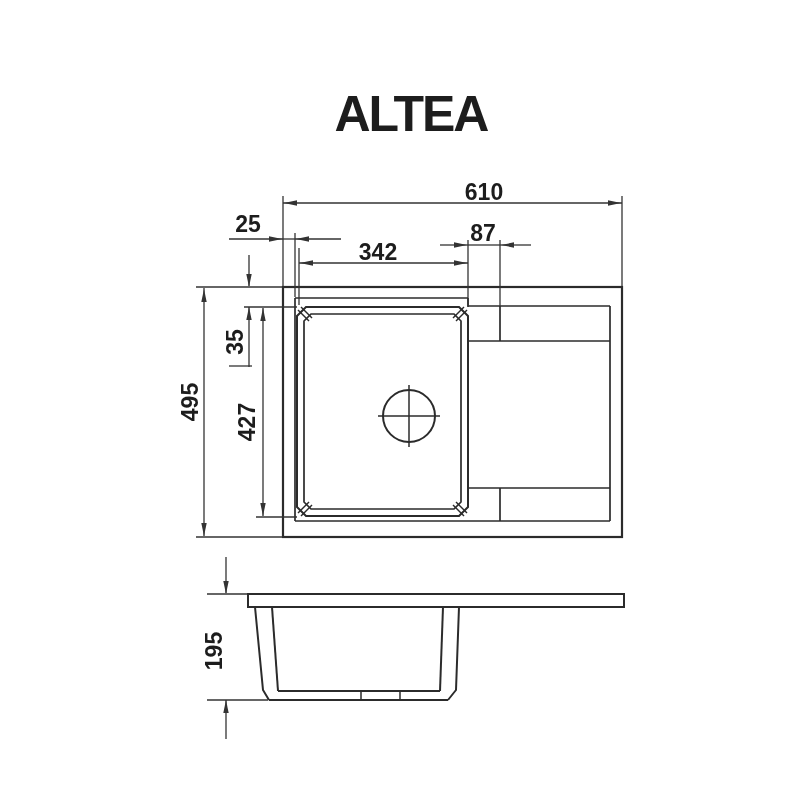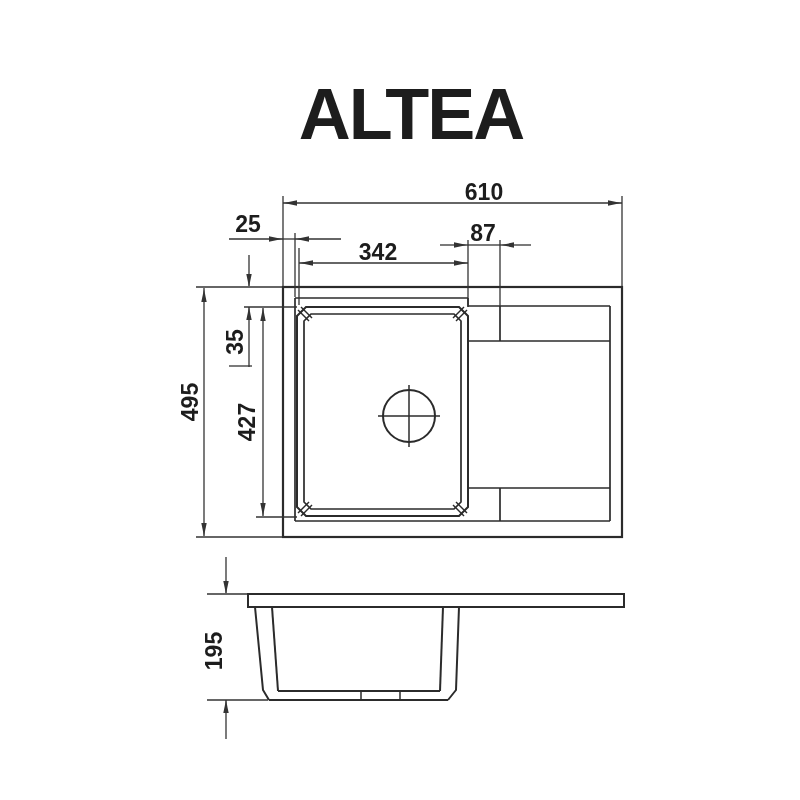--- a/index.html
+++ b/index.html
@@ -1,20 +1,20 @@
 <!DOCTYPE html>
 <html><head>
 <meta charset="utf-8">
 <style>
   html,body{margin:0;padding:0;background:#ffffff;}
   body{width:800px;height:800px;overflow:hidden;position:relative;
        font-family:"Liberation Sans", sans-serif;}
   .page{position:absolute;inset:0;background:#ffffff;}
   .title{position:absolute;top:84px;left:0;right:0;margin:0;padding-left:22px;
-         text-align:center;font-size:72px;line-height:60px;font-weight:700;
+         text-align:center;font-size:50px;line-height:60px;font-weight:700;
          letter-spacing:-2px;color:#1d1d1d;
          font-family:"Liberation Sans", sans-serif;}
   svg{position:absolute;left:0;top:0;}
   svg text{font-family:"Liberation Sans", sans-serif;font-weight:700;font-size:23px;}
 </style>
 </head>
 <body>
 
 <div class="page">
   <h1 class="title">ALTEA</h1>

